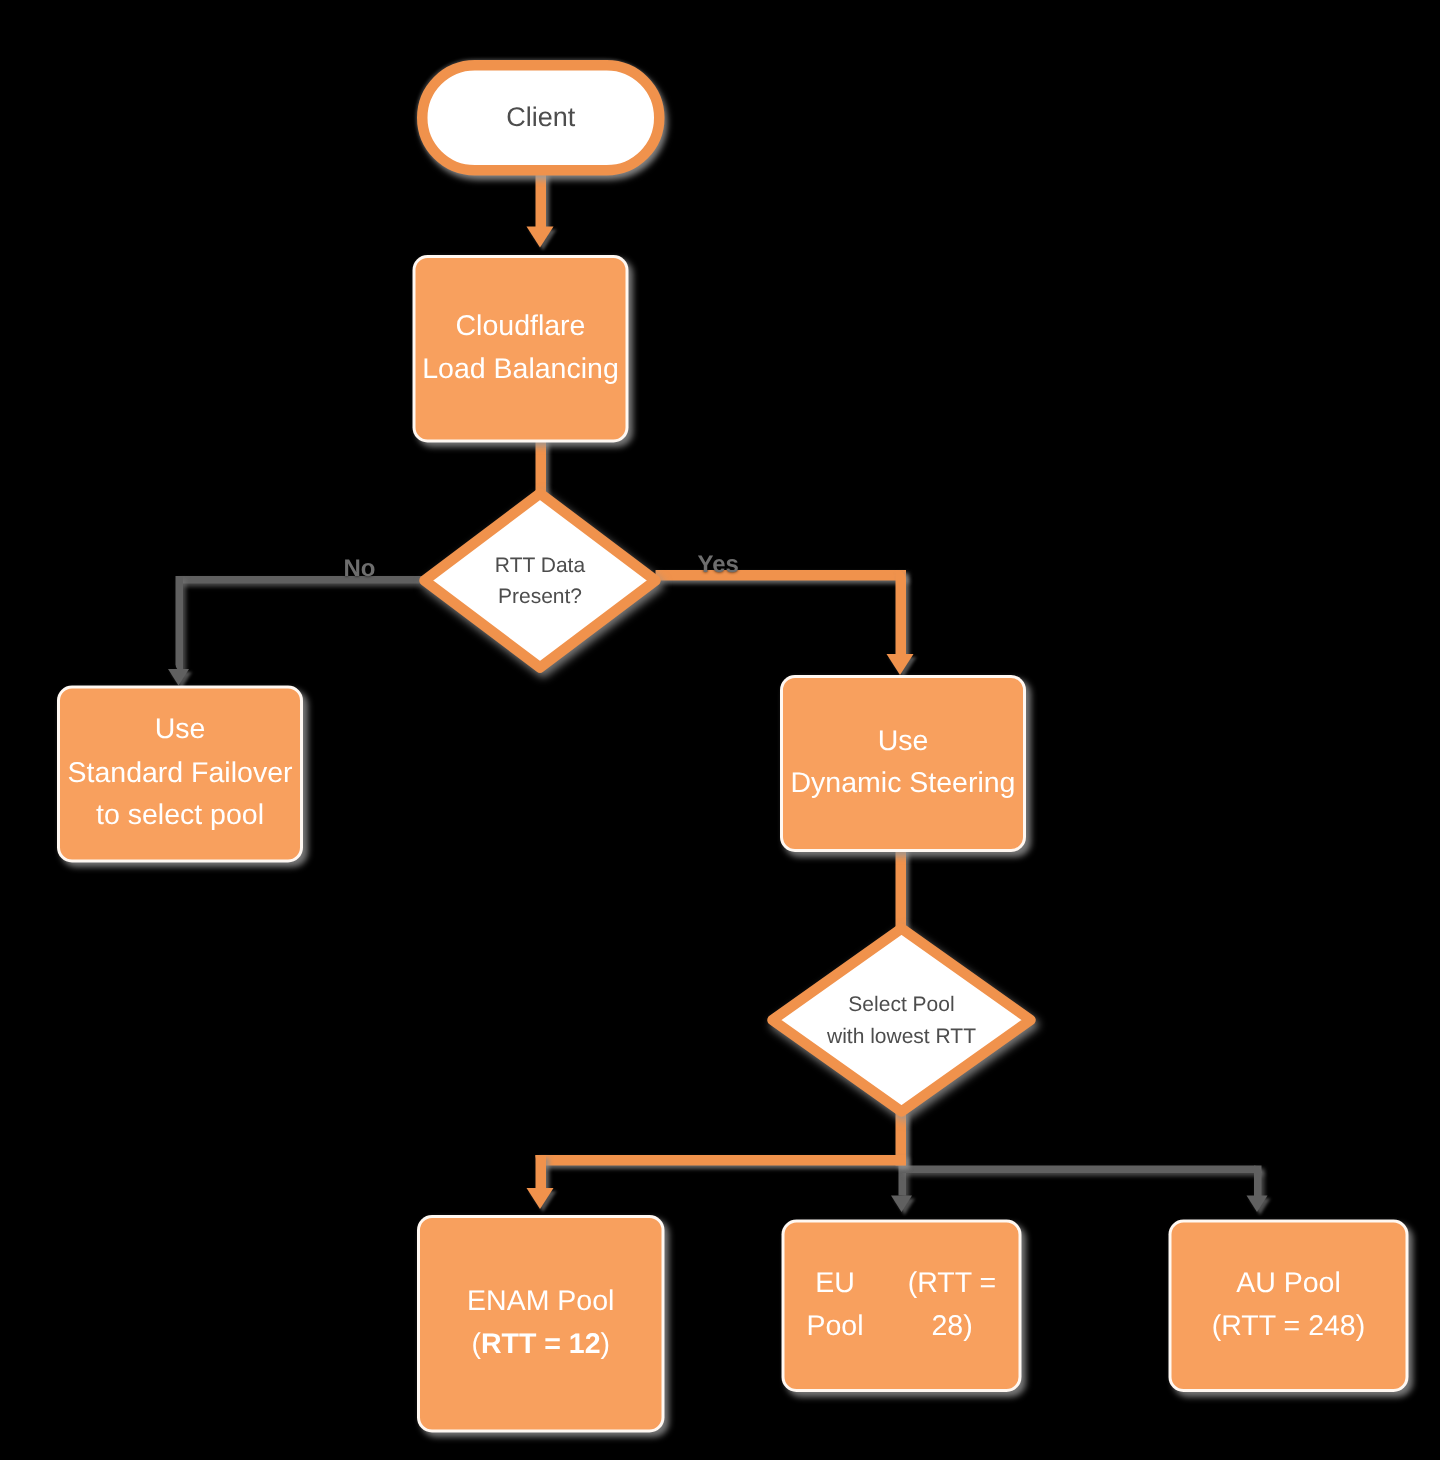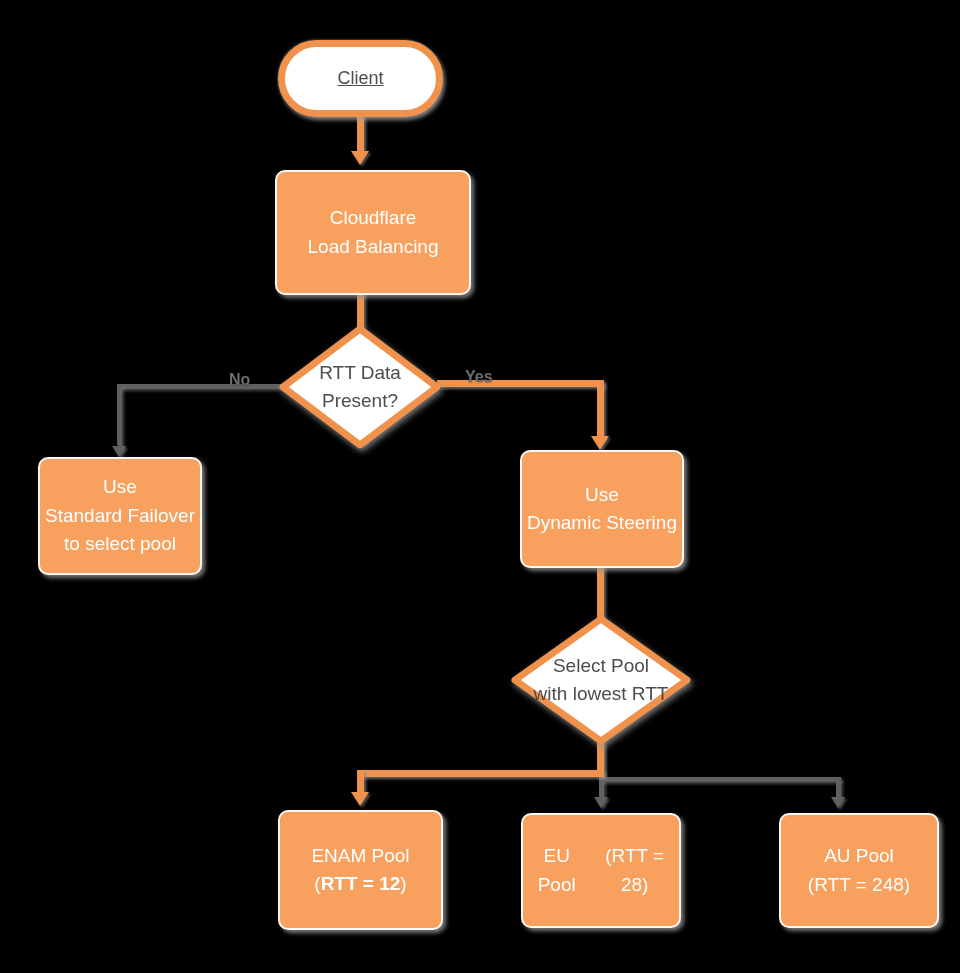--- a/index.html
+++ b/index.html
@@ -32,21 +32,21 @@
     background:var(--node-fill,#F8A05E);border:2px solid rgba(255,255,255,.92);border-radius:10px;
     color:#fff;box-shadow:3px 3px 4px rgba(150,150,150,.8);
   }
   .diamond-svg{position:absolute;overflow:visible;}
   .diamond-svg polygon{
     fill:#fff;stroke:var(--node-stroke,#F0924C);stroke-width:7;stroke-linejoin:round;
   }
   .dshadow{filter:drop-shadow(2px 3px 3px rgba(150,150,150,.8));}
   .diamond-label{
     position:absolute;display:flex;align-items:center;justify-content:center;text-align:center;
-    color:var(--text-dark,#4D4D4D);font-size:19px;line-height:1.5;white-space:pre-line;pointer-events:none;
+    color:var(--text-dark,#4D4D4D);font-size:14px;line-height:1.5;white-space:pre-line;pointer-events:none;
   }
   .edge-label{
     position:absolute;color:var(--label-gray,#6E6E6E);font-size:16px;font-weight:bold;
     text-shadow:0 0 2px rgba(0,0,0,.9);
   }
   .pool-line{display:block;}
   .bold{font-weight:bold;}
 </style>
 </head>
 <body>
@@ -75,25 +75,25 @@
   <div class="seg orange" style="left:597px;top:564px;width:7px;height:56px;"></div>
 
   <div class="seg orange" style="left:597px;top:740px;width:7px;height:37px;"></div>
   <div class="seg orange rl" style="left:357px;top:770px;width:247px;height:7px;"></div>
   <div class="seg orange" style="left:357px;top:770px;width:7px;height:24px;"></div>
   <div class="arrow down orange-a" style="left:351px;top:792px;"></div>
 
   <div class="edge-label" style="left:205px;top:371px;margin-left:24px;">No</div>
   <div class="edge-label" style="left:465px;top:368px;">Yes</div>
 
-  <div class="node terminator" style="left:278px;top:40px;width:165px;height:77px;text-decoration:underline;">
+  <div class="node terminator" style="left:278px;top:40px;width:165px;height:77px;">
     <span>Client</span>
   </div>
 
-  <div class="node process" style="left:275px;top:170px;width:196px;height:125px;">
+  <div class="node process" style="left:275px;top:170px;width:144px;height:125px;">
     <span>Cloudflare
 Load Balancing</span>
   </div>
 
   <svg class="diamond-svg dshadow" style="left:276px;top:322px;" width="168" height="130">
     <polygon points="84,7 161,65 84,123 7,65"></polygon>
   </svg>
   <div class="diamond-label" style="left:276px;top:322px;width:168px;height:130px;">RTT Data
 Present?</div>
 
@@ -107,21 +107,21 @@
     <span>Use
 Dynamic Steering</span>
   </div>
 
   <svg class="diamond-svg dshadow" style="left:509px;top:613px;" width="184" height="134">
     <polygon points="92,6 178,67 92,128 6,67"></polygon>
   </svg>
   <div class="diamond-label" style="left:509px;top:613px;width:184px;height:134px;">Select Pool
 with lowest RTT</div>
 
-  <div class="node process" style="left:278px;top:810px;width:165px;height:120px;flex-direction:column;">
+  <div class="node process" style="left:278px;top:810px;width:165px;height:145px;flex-direction:column;">
     <span class="pool-line">ENAM Pool</span>
     <span class="pool-line"><span>(</span><span class="bold">RTT = 12</span><span>)</span></span>
   </div>
 
   <div class="node process" style="left:521px;top:813px;width:160px;height:115px;flex-direction:row;">
     <span class="pool-line">EU Pool</span>
     <span class="pool-line">(RTT = 28)</span>
   </div>
 
   <div class="node process" style="left:760px;top:813px;width:160px;height:115px;flex-direction:column;margin-left:19px;">

